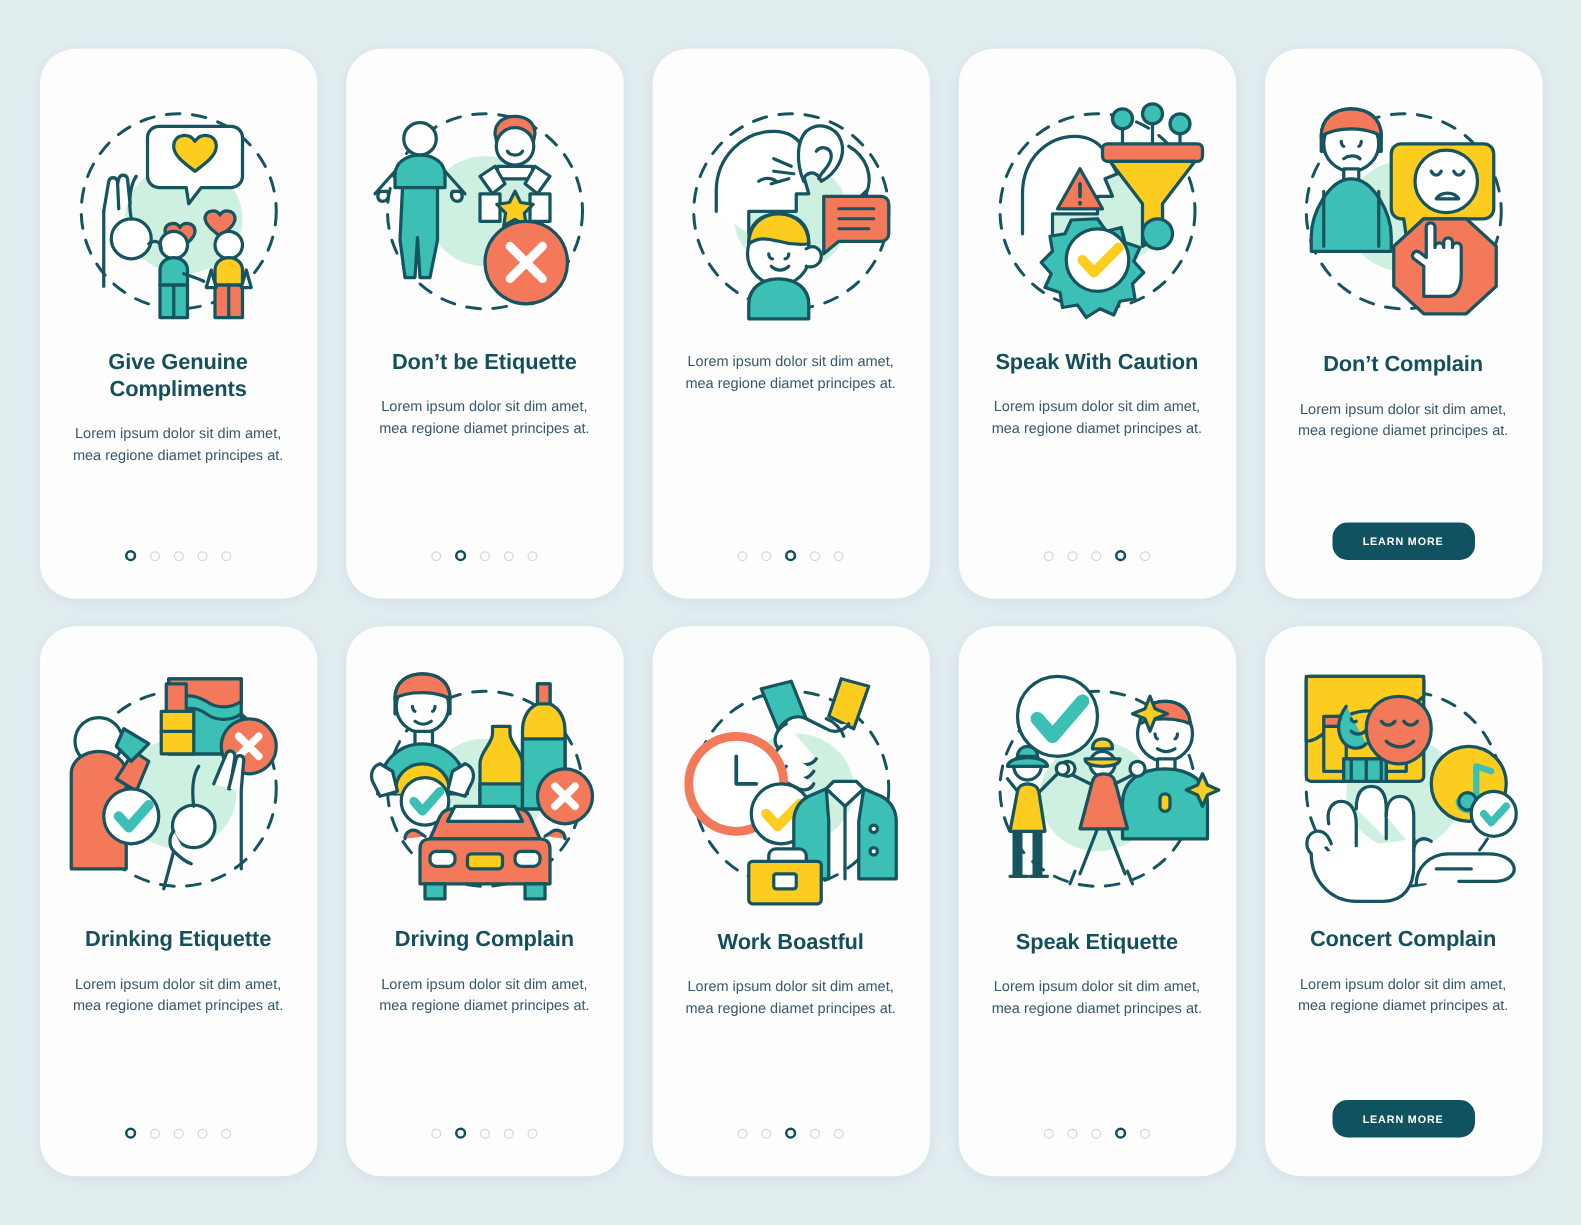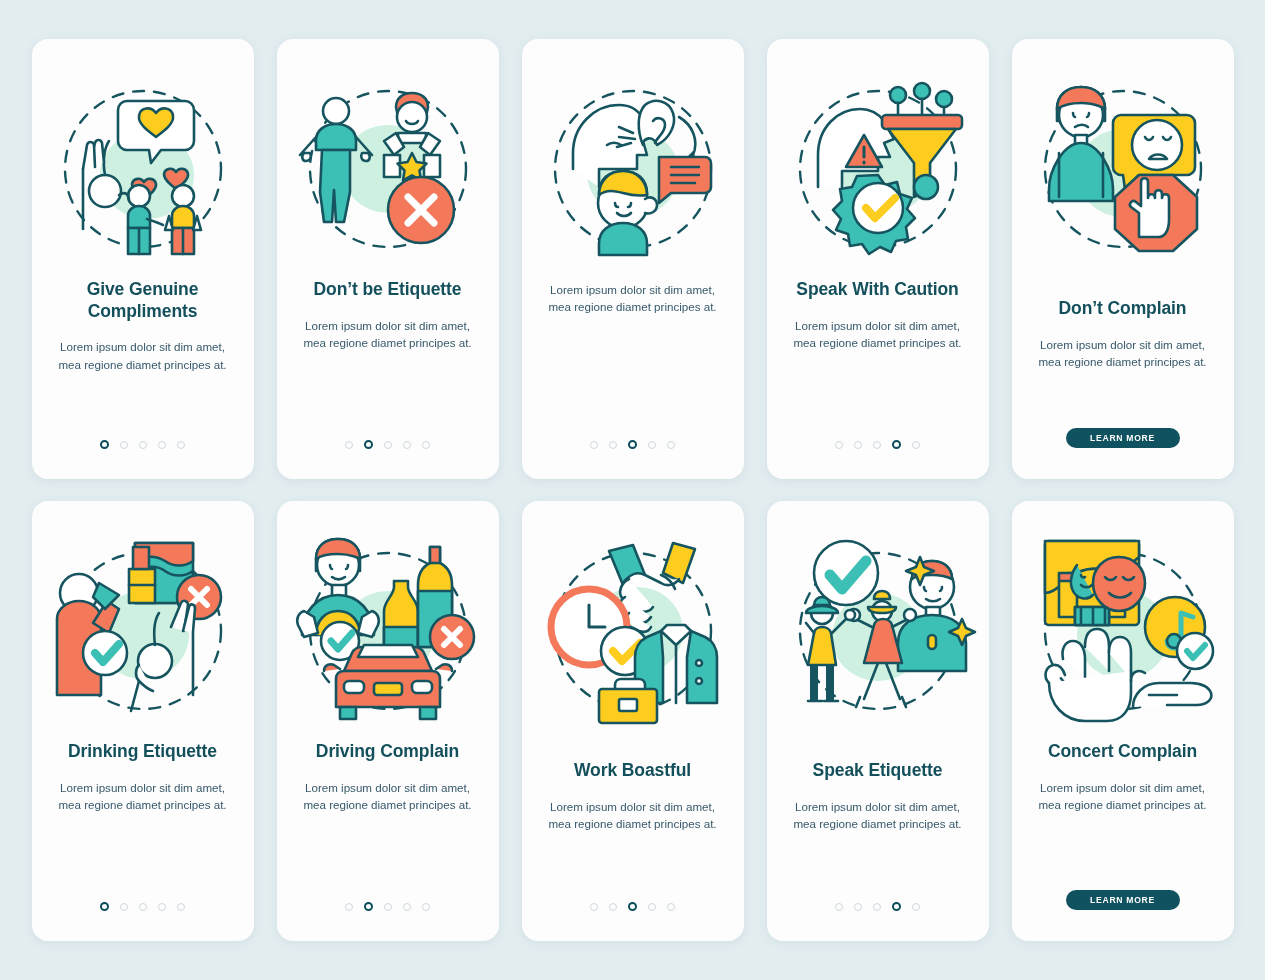--- a/index.html
+++ b/index.html
@@ -16,21 +16,21 @@
     grid-template-rows: repeat(2, 440px);
     justify-content: center;
     align-content: center;
     column-gap: 23px;
     row-gap: 22px;
     padding: 0;
   }
   .screen {
     width: 222px; height: 440px;
     background: #fdfdfd;
-    border-radius: 16px;
+    border-radius: 28px;
     box-shadow: 0 2px 10px rgba(80,120,140,0.10);
     display: flex;
     flex-direction: column;
     align-items: center;
     position: relative;
     overflow: hidden;
   }
   .illus-wrap {
     width: 200px; height: 196px;
     margin-top: 30px;
@@ -40,21 +40,21 @@
   .title {
     color: #14505c;
     font-weight: bold;
     font-size: 17.5px;
     line-height: 1.24;
     text-align: center;
     width: 190px;
     margin-top: 14px;
     letter-spacing: -0.1px;
   }
-  .title.one-line { margin-top: 33px; }
+  .title.one-line { margin-top: 16px; }
   .body-text {
     color: #37596b;
     font-size: 11.6px;
     line-height: 1.5;
     text-align: center;
     width: 172px;
     margin-top: 16px;
   }
   .spacer { flex: 1 1 auto; }
   .dots {
@@ -68,21 +68,21 @@
     width: 8px; height: 8px;
     border-radius: 50%;
     border: 1.4px solid #cfd8dc;
     background: transparent;
   }
   .dot.active {
     border: 2.4px solid #0d4d5c;
     width: 9px; height: 9px;
   }
   .learn-btn {
-    width: 114px; height: 20px;
+    width: 114px; height: 30px;
     border-radius: 12px;
     background: #10525f;
     color: #ffffff;
     font-size: 8.6px;
     font-weight: bold;
     letter-spacing: 0.7px;
     display: flex; align-items: center; justify-content: center;
     border: none;
     cursor: pointer;
     margin-bottom: 31px;

